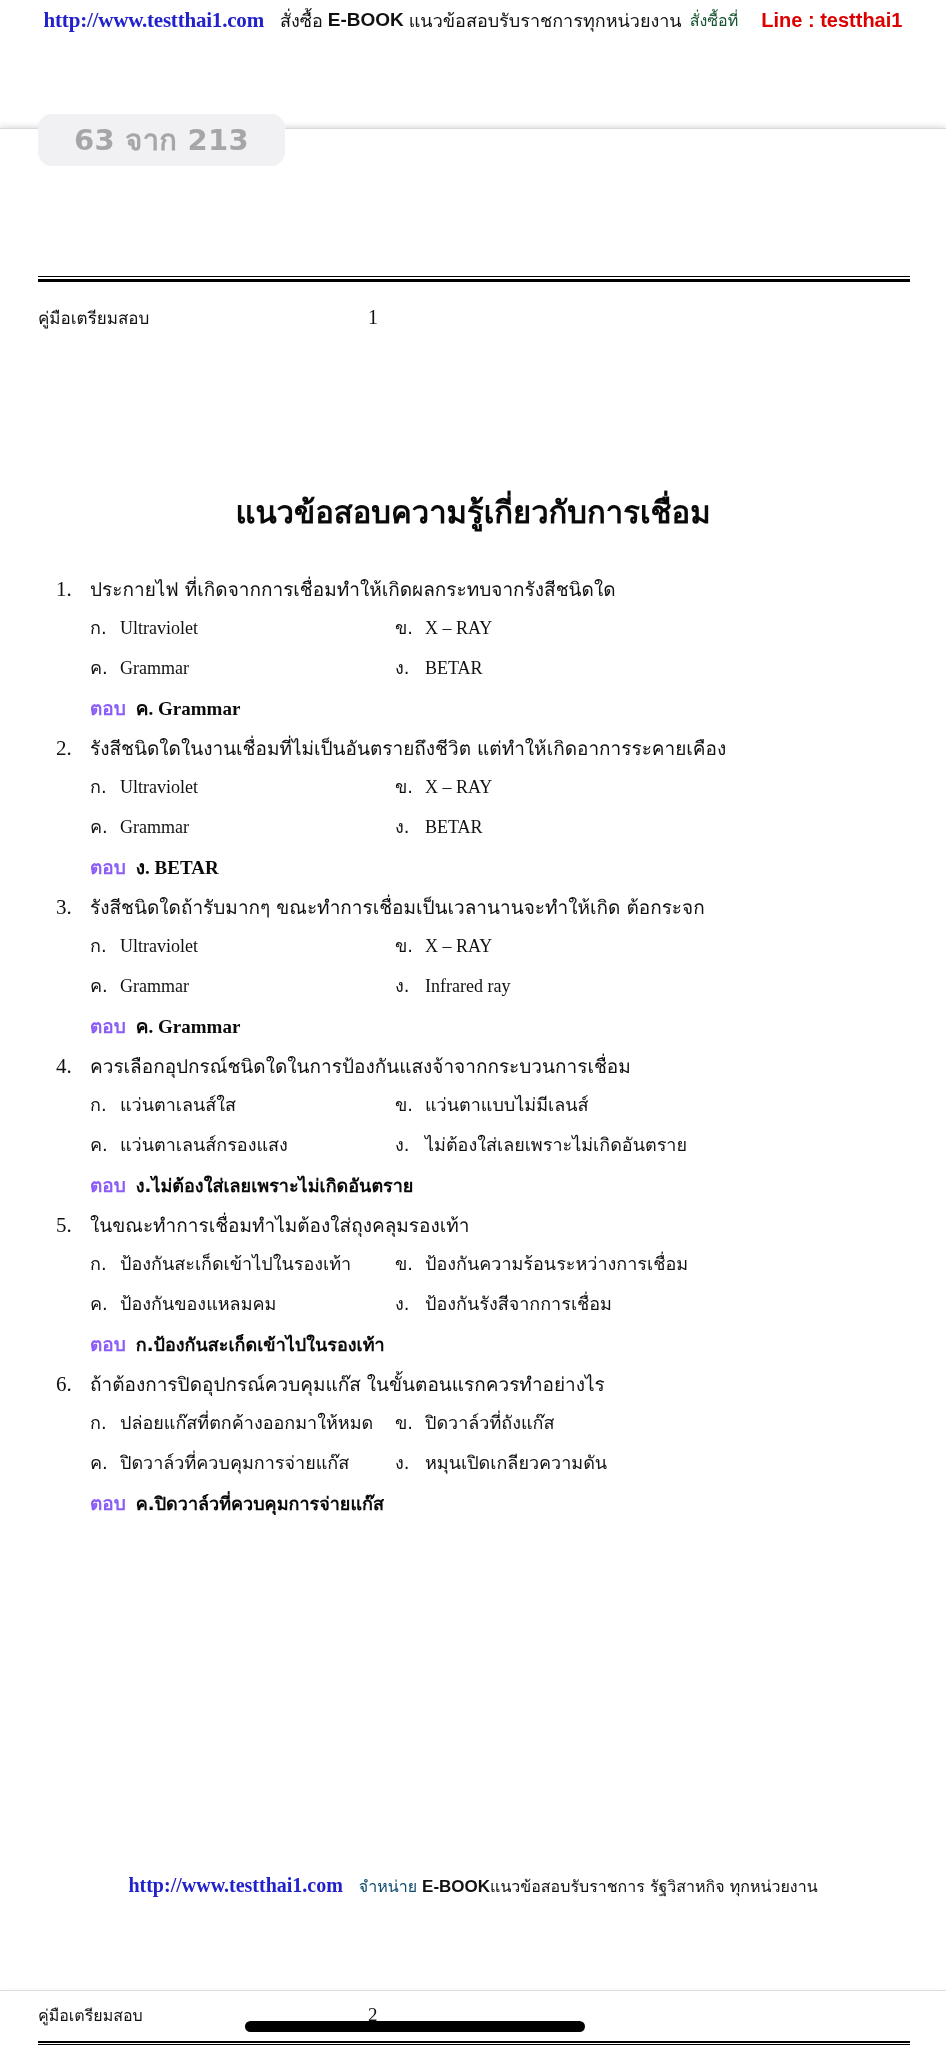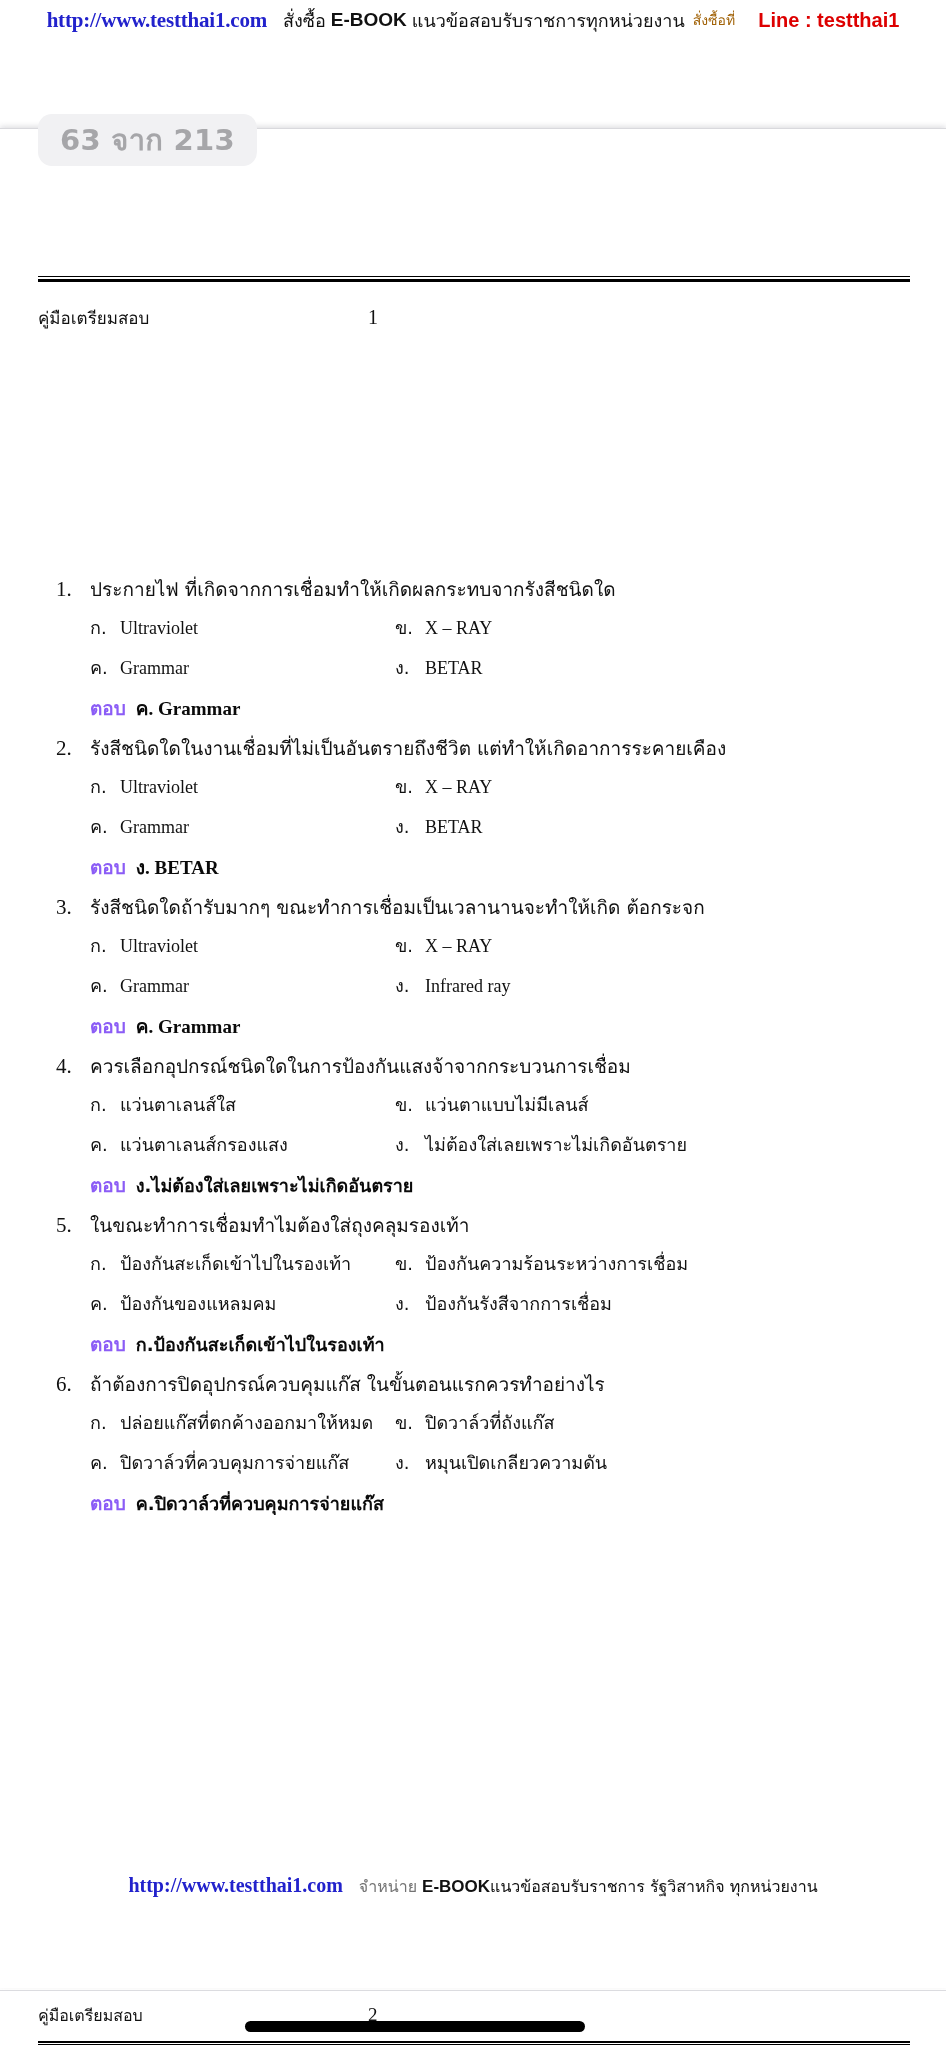--- a/index.html
+++ b/index.html
@@ -48,22 +48,22 @@
     margin-left: 5px;
     font-family: "Liberation Sans", sans-serif;
   }
   .tb-thai2 {
     color: #111111;
     font-size: 18px;
     margin-left: 5px;
     font-family: "DejaVu Sans", "Liberation Sans", sans-serif;
   }
   .tb-thai3 {
-    color: #a16207;
-    font-size: 14px;
+    color: #14532d;
+    font-size: 16px;
     margin-left: 8px;
     font-family: "DejaVu Sans", "Liberation Sans", sans-serif;
   }
   .tb-line {
     color: #dd0000;
     font-weight: bold;
     font-size: 20px;
     margin-left: 23px;
     font-family: "Liberation Sans", sans-serif;
   }
@@ -91,21 +91,21 @@
   .page-badge {
     position: absolute;
     left: 38px; top: 114px;
     min-width: 180px;
     height: 52px;
     background: #f1f1f3;
     border-radius: 14px;
     display: flex;
     align-items: center;
     justify-content: center;
-    padding: 0 22px;
+    padding: 0 36px;
     color: #a6a6a9;
     font-size: 29px;
     font-weight: bold;
     font-family: "DejaVu Sans", "Liberation Sans", sans-serif;
     letter-spacing: 0.3px;
     z-index: 6;
   }
 
   
   .run-head {
@@ -247,21 +247,21 @@
     align-items: baseline;
     white-space: nowrap;
   }
   .df-url {
     color: #2222cc;
     font-weight: bold;
     font-size: 20px;
     font-family: "Liberation Serif", serif;
   }
   .df-thai {
-    color: #737373;
+    color: #0c4a6e;
     font-size: 16px;
     margin-left: 16px;
     font-family: "DejaVu Sans", "Liberation Sans", sans-serif;
   }
   .df-ebook {
     color: #111;
     font-size: 17px;
     font-weight: bold;
     margin-left: 5px;
     font-family: "Liberation Sans", sans-serif;
@@ -349,20 +349,21 @@
     <div class="run-head">
       <span class="run-head-left">คู่มือเตรียมสอบ</span>
       <span class="run-head-num">1</span>
     </div>
 
     <div class="rule-double" style="top:147px;">
       <div class="r-thin"></div>
       <div class="r-thick"></div>
     </div>
 
+    <div class="doc-title">แนวข้อสอบความรู้เกี่ยวกับการเชื่อม</div>
 
     <div class="questions">
 
       <div class="q-block">
         <div class="q-line">
           <span class="q-num">1.</span>
           <span class="q-text">ประกายไฟ ที่เกิดจากการเชื่อมทำให้เกิดผลกระทบจากรังสีชนิดใด</span>
         </div>
         <div class="opt-row">
           <span class="opt opt-a">

